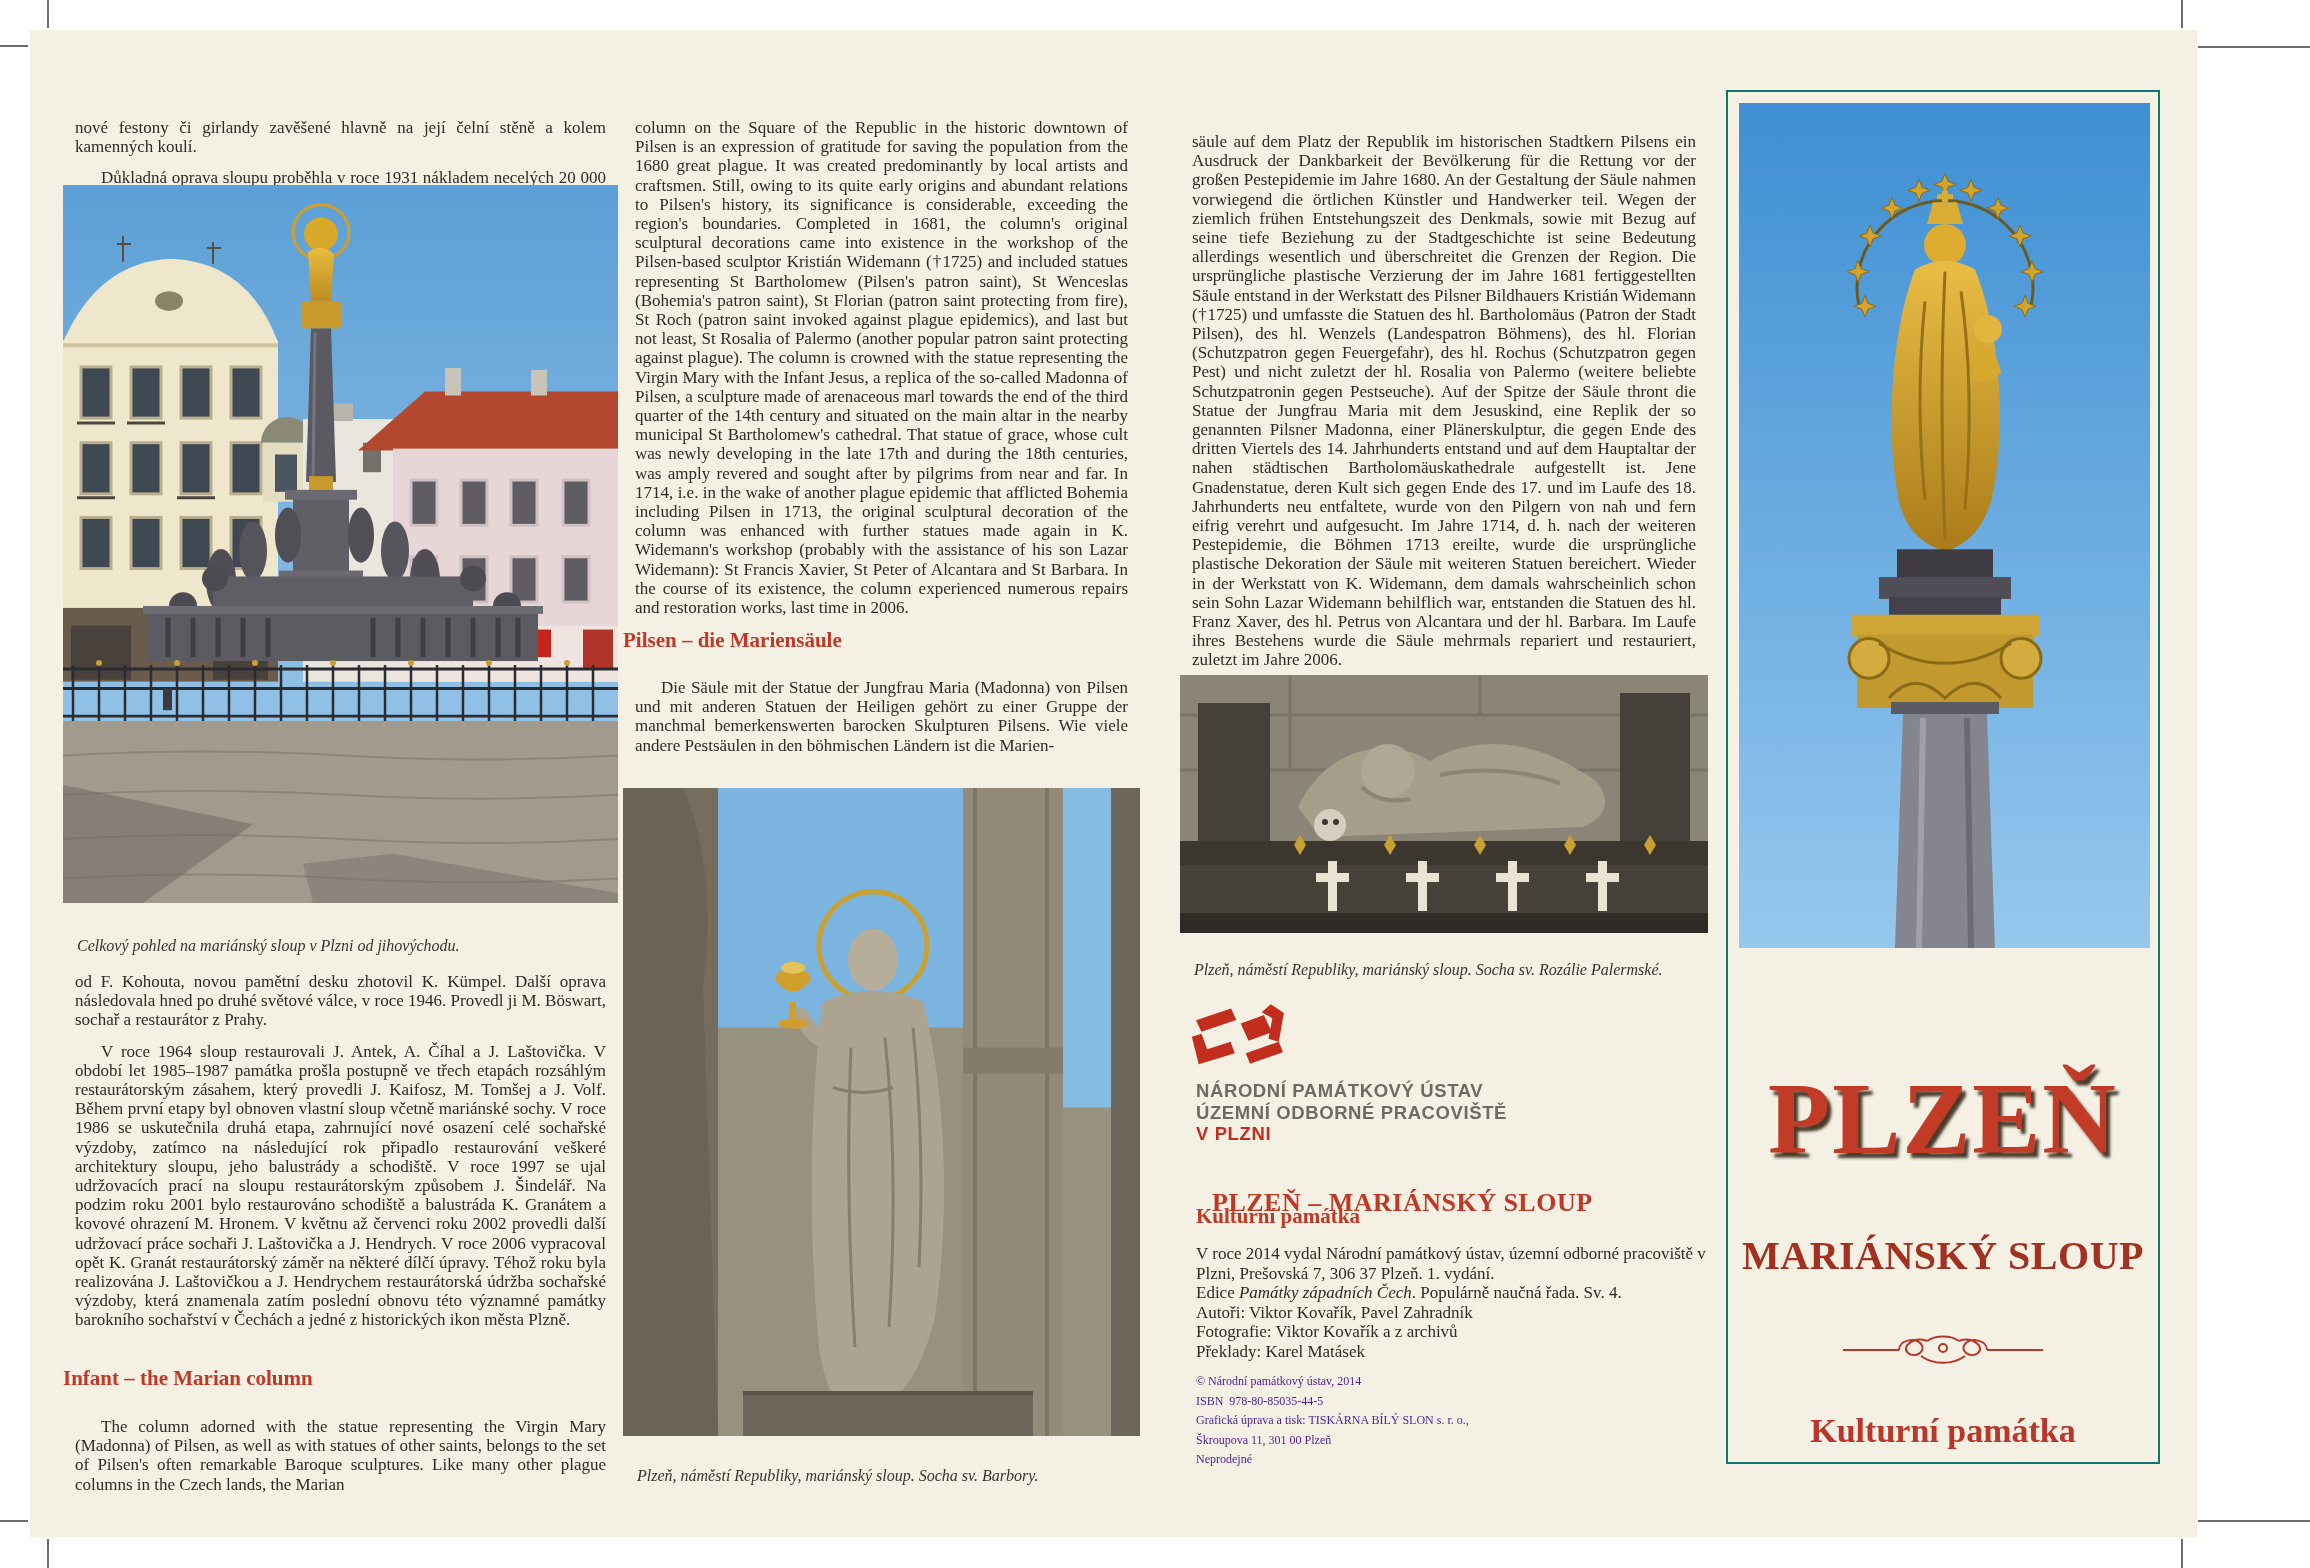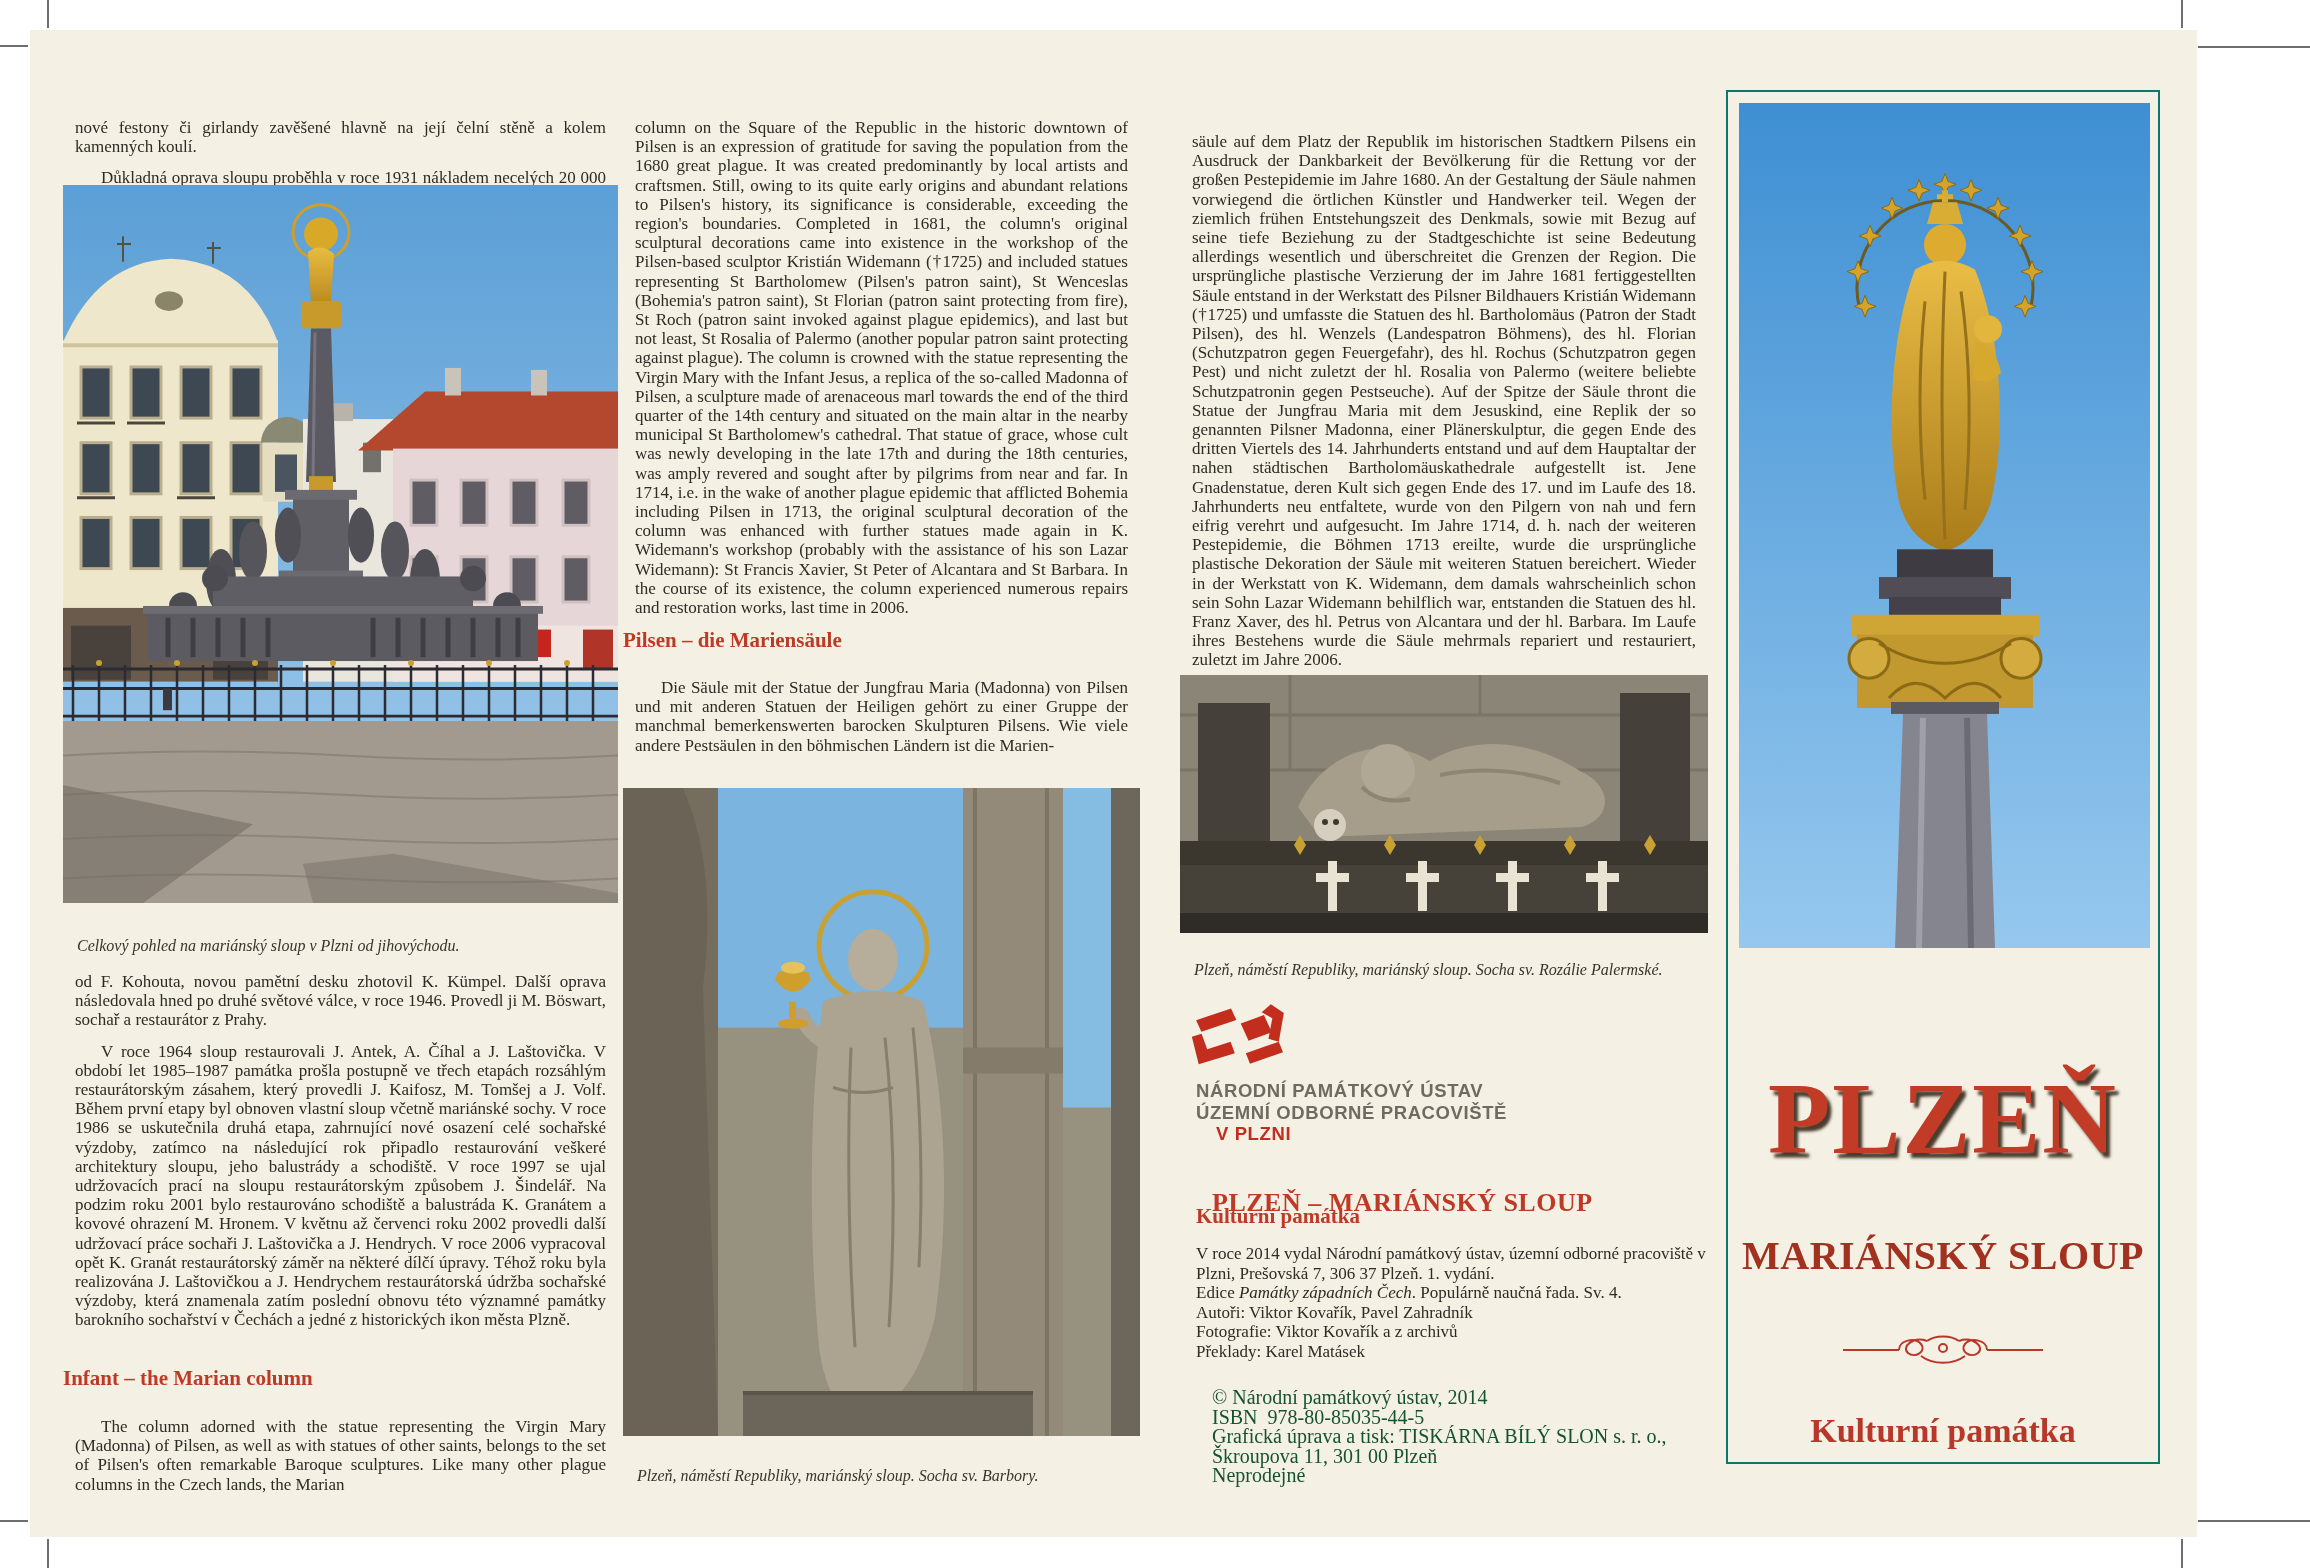--- a/index.html
+++ b/index.html
@@ -13,26 +13,26 @@
   .bodytext{font-size:17px;line-height:19.2px;color:#2e2b25;text-align:justify;margin:0;}
   .bodytext p{margin:12px;}
   .bodytext p.indent{text-indent:26px;}
   .caption{font-style:italic;font-size:16px;line-height:19px;color:#37342e;margin:14px;}
   .h-red{font-weight:bold;font-size:21px;color:#bf3927;margin:0;}
   
   .c3-heading{font-weight:bold;font-size:26px;color:#bf3927;letter-spacing:.5px;margin:16px;}
   .c3-subheading{font-weight:bold;font-size:21px;color:#bf3927;margin:0;}
   .imprint{font-size:17px;line-height:19.5px;color:#2e2b25;margin:0;}
   .imprint p{margin:0;}
-  .copyright{font-size:20px;line-height:19.5px;color:#14532d;margin:16px;}
+  .copyright{font-size:12px;line-height:19.5px;color:#4c1d95;margin:0;}
   .copyright p{margin:0;white-space:pre-wrap;}
   
   .logo-text{font-family:"Liberation Sans", sans-serif;font-weight:bold;font-size:18.5px;
              line-height:21.5px;letter-spacing:.6px;color:#6f6b63;margin:0;}
-  .logo-text .red{color:#c22d1e;margin-left:20px;}
+  .logo-text .red{color:#c22d1e;}
   
   .panel{position:absolute;left:1726px;top:90px;width:430px;height:1370px;
          border:2px solid #0f766e;background:#f4f0e4;}
   .panel-title{position:absolute;left:0;width:100%;text-align:center;font-weight:bold;
                font-size:102px;letter-spacing:2px;color:#c23b27;
                text-shadow:4px 5px 3px rgba(44,28,12,.85);margin:0;}
   .panel-subtitle{position:absolute;left:0;width:100%;text-align:center;font-weight:bold;
                   font-size:40px;letter-spacing:.5px;color:#a23120;margin:0;}
   .panel-footer{position:absolute;left:0;width:100%;text-align:center;font-weight:bold;
                 font-size:34px;color:#b8372a;margin:0;}

